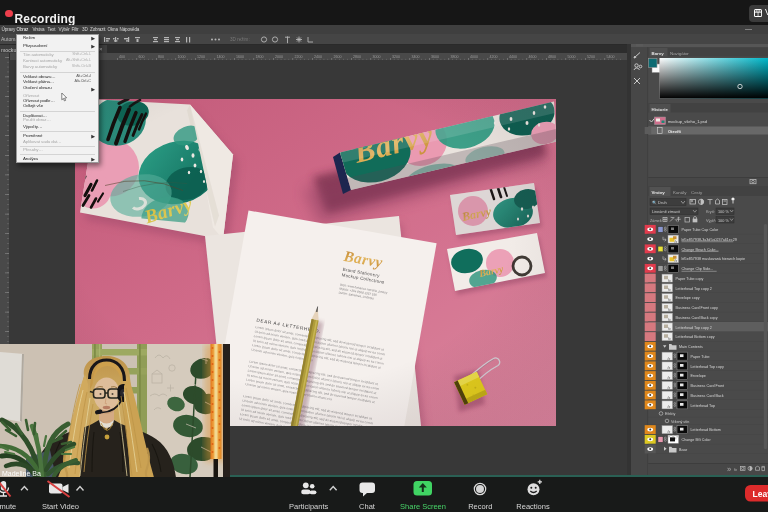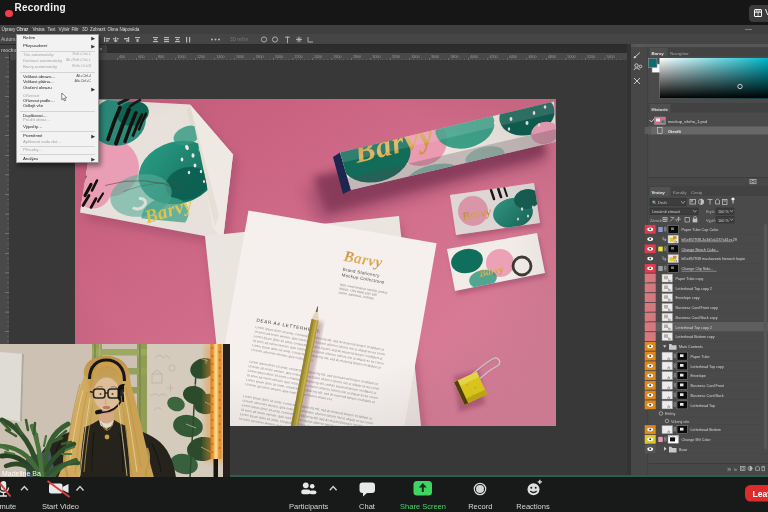--- a/index.html
+++ b/index.html
@@ -3,21 +3,21 @@
 <meta charset="utf-8">
 <style>
   html,body{margin:0;padding:0;}
   body{width:768px;height:512px;overflow:hidden;position:relative;background:#131313;
        font-family:"Liberation Sans", sans-serif;}
   .abs{position:absolute;}
   svg{display:block;}
   
   #topbar{left:0;top:0;width:768px;height:25px;background:#161616;}
   #recdot{left:4.8px;top:9.6px;width:7.8px;height:7.8px;border-radius:50%;background:#ee3f4c;}
-  #rectxt{left:14.5px;top:2px;color:#f2f2f2;font-size:10px;font-weight:bold;letter-spacing:.2px;}
+  #rectxt{left:14.5px;top:12px;color:#f2f2f2;font-size:12px;font-weight:bold;letter-spacing:.2px;}
   #viewbtn{left:749px;top:4.5px;width:30px;height:17px;background:#3b3b3b;border-radius:4px;}
   #viewico{left:754px;top:9px;width:8px;height:8px;}
   #viewtxt{left:765px;top:6.5px;color:#fff;font-size:8.5px;}
   
   #psmenu{left:0;top:25px;width:768px;height:8.5px;background:#3f3f3f;}
   #psmenu span{position:absolute;top:1.5px;color:#d5d5d5;font-size:4.6px;letter-spacing:-0.15px;}
   #obrazbox{left:14px;top:25.6px;width:16.5px;height:7.4px;background:#565656;border:0.5px solid #7a7a7a;}
   #psopts{left:0;top:33.5px;width:768px;height:10.5px;background:#454545;border-bottom:1px solid #2a2a2a;}
   #pstabs{left:0;top:45px;width:768px;height:8px;background:#2d2d2d;}
   #doctab{left:0;top:45px;width:107px;height:8px;background:#3e3e3e;color:#c9c9c9;}

